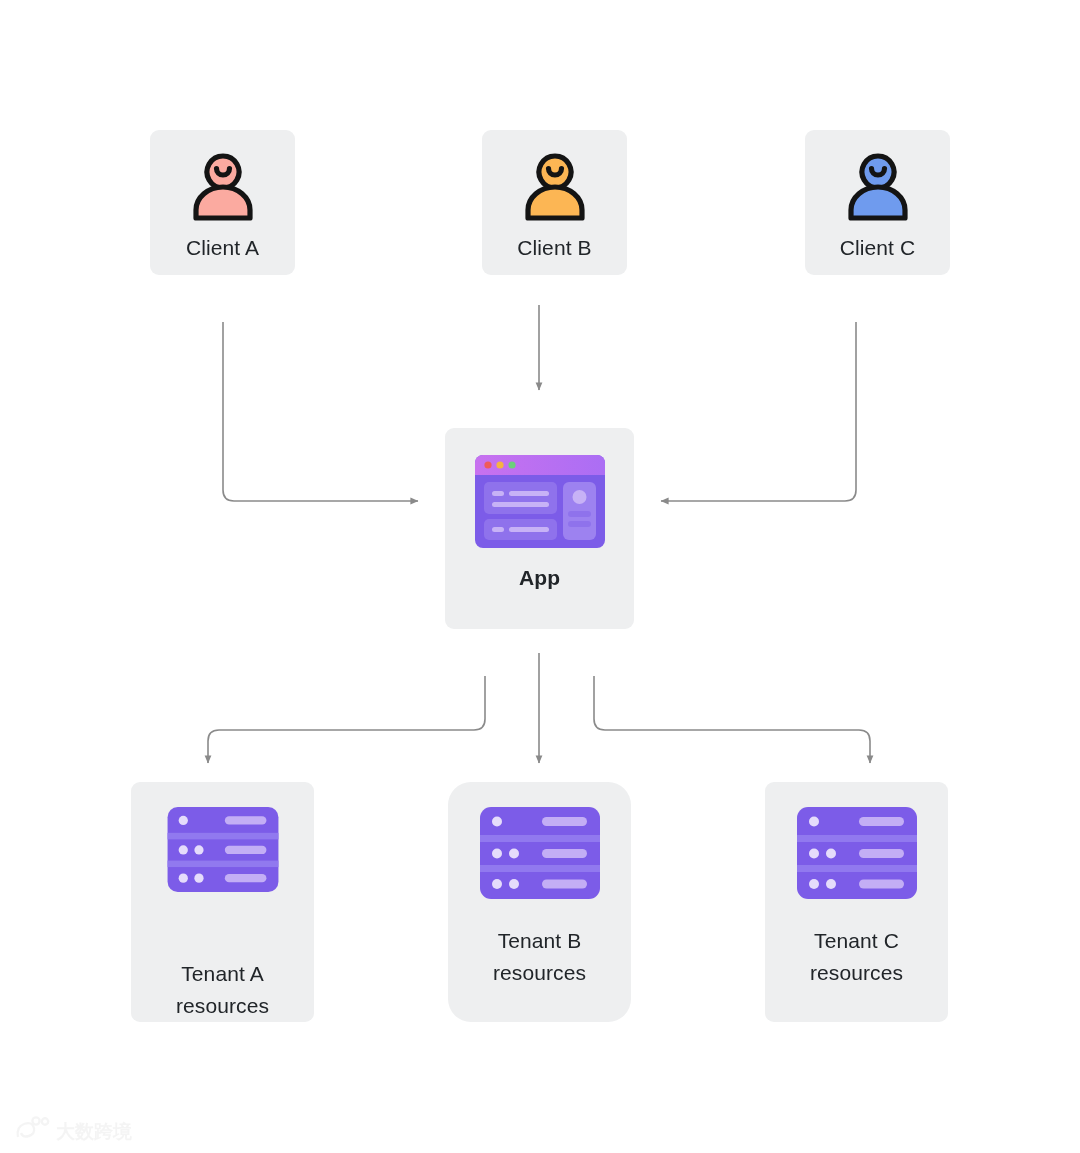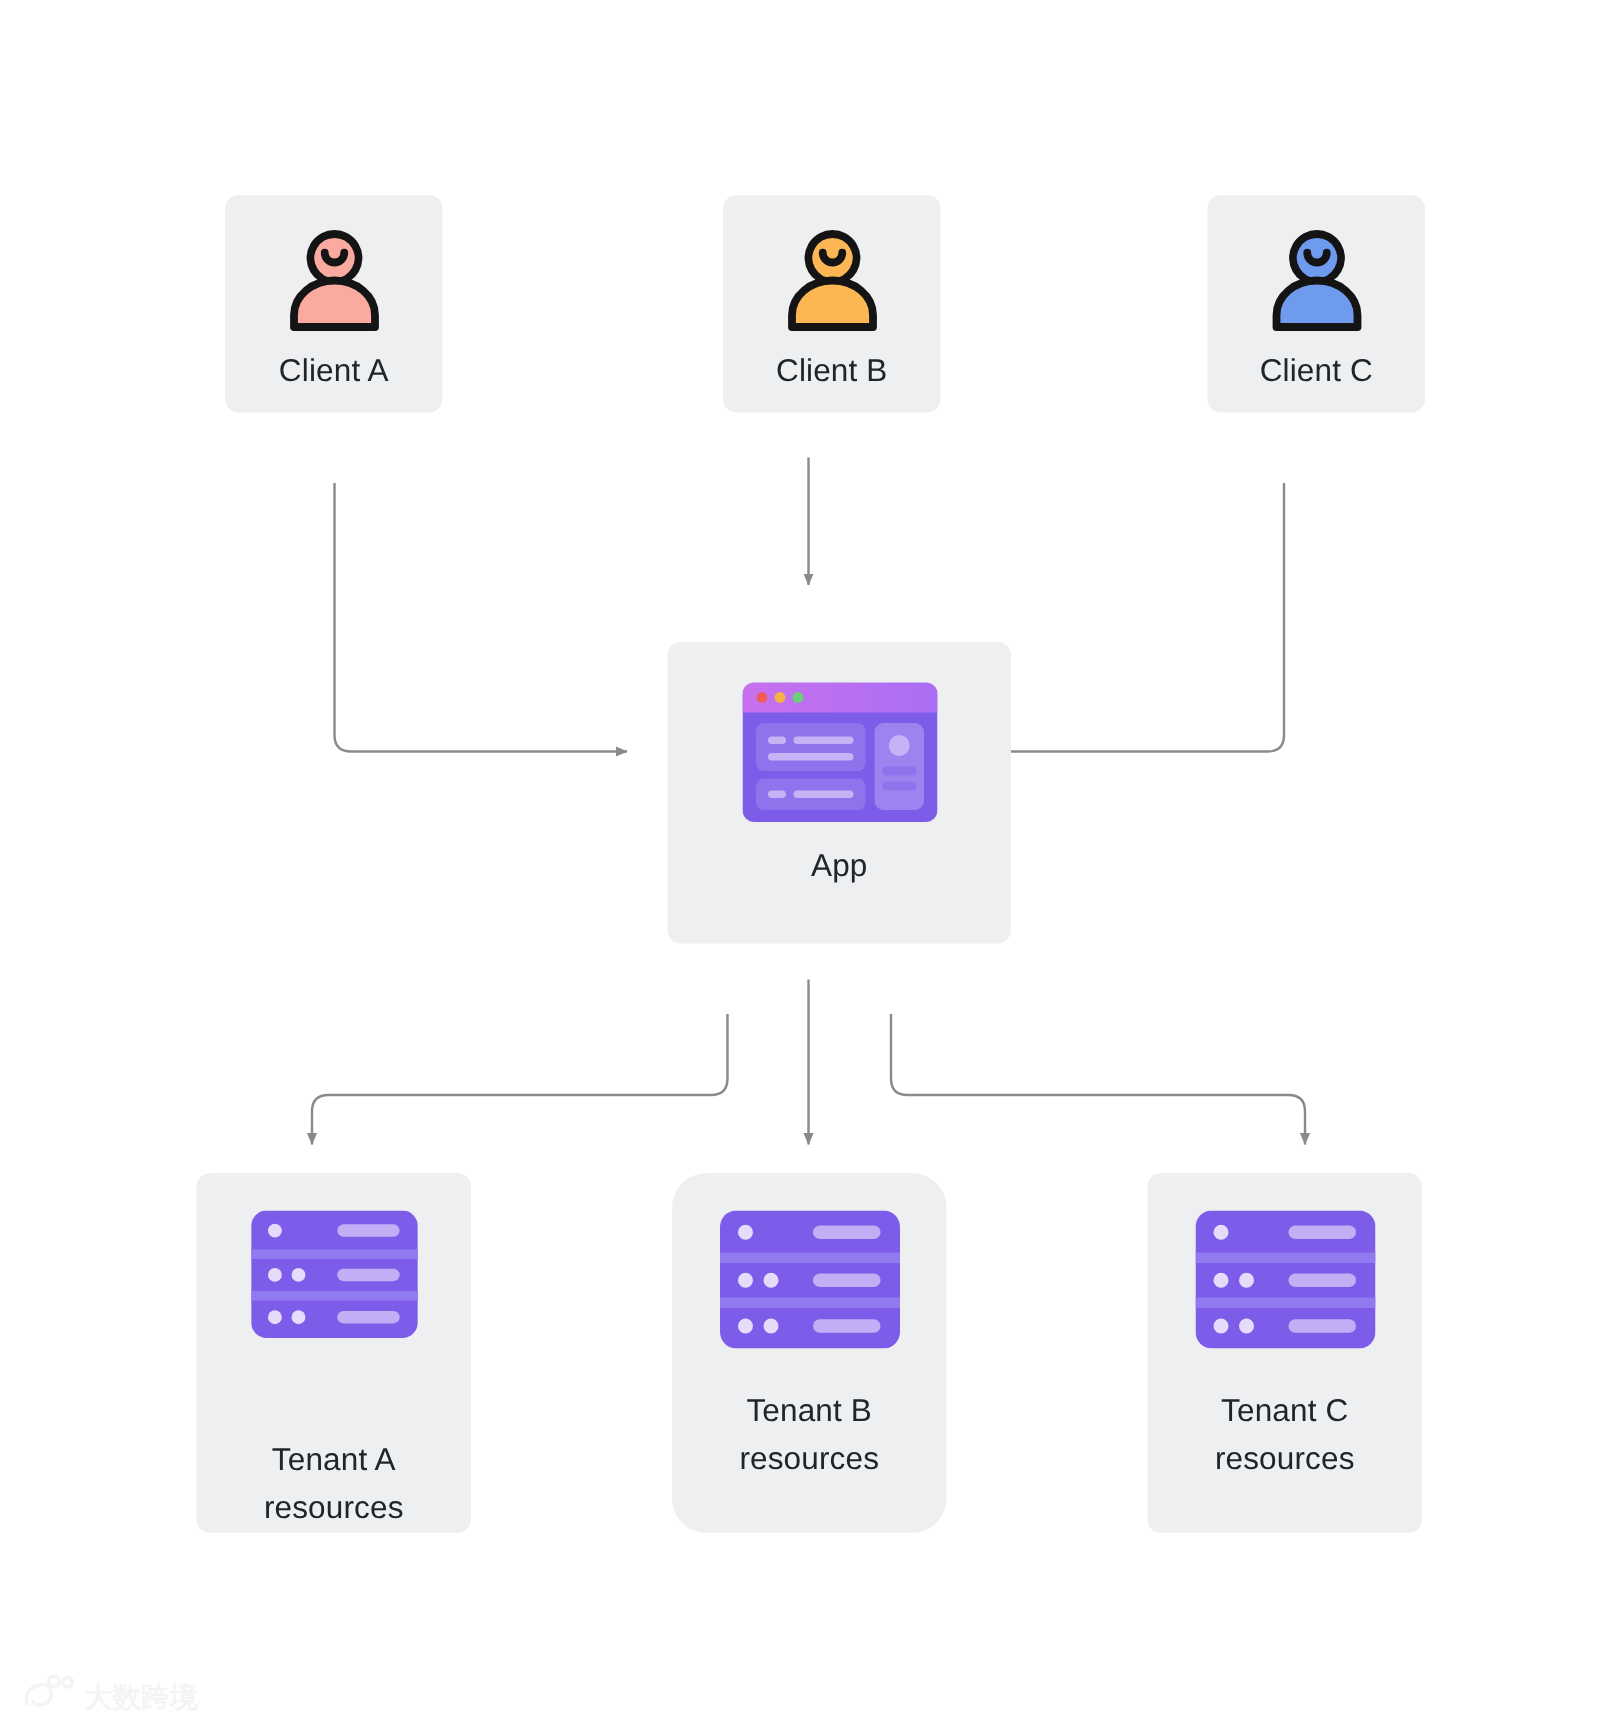--- a/index.html
+++ b/index.html
@@ -55,23 +55,24 @@
   .client-node .node-label {
     margin-top: 10px;
   }
   .person-ico {
     width: 66px;
     height: 72px;
     display: block;
   }
   
   .app-node {
-    width: 229px;
+    width: 189px;
     height: 201px;
     padding-top: 27px;
+    font-weight: bold;
   }
   .app-node .node-label { margin-top: 14px; }
   .browser-ico { width: 130px; height: 93px; display: block; }
   
   .tenant-node {
     width: 183px;
     height: 240px;
     padding-top: 25px;
   }
   .tenant-node .node-label { margin-top: 26px; }

